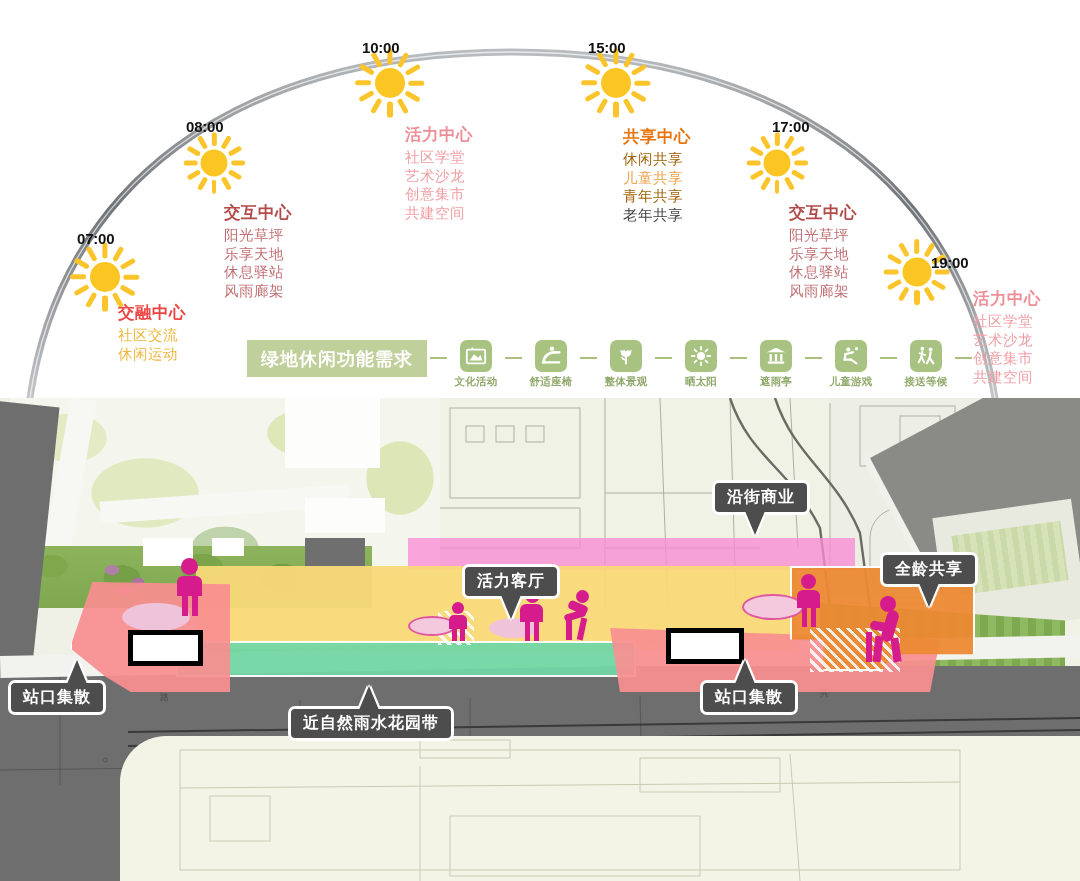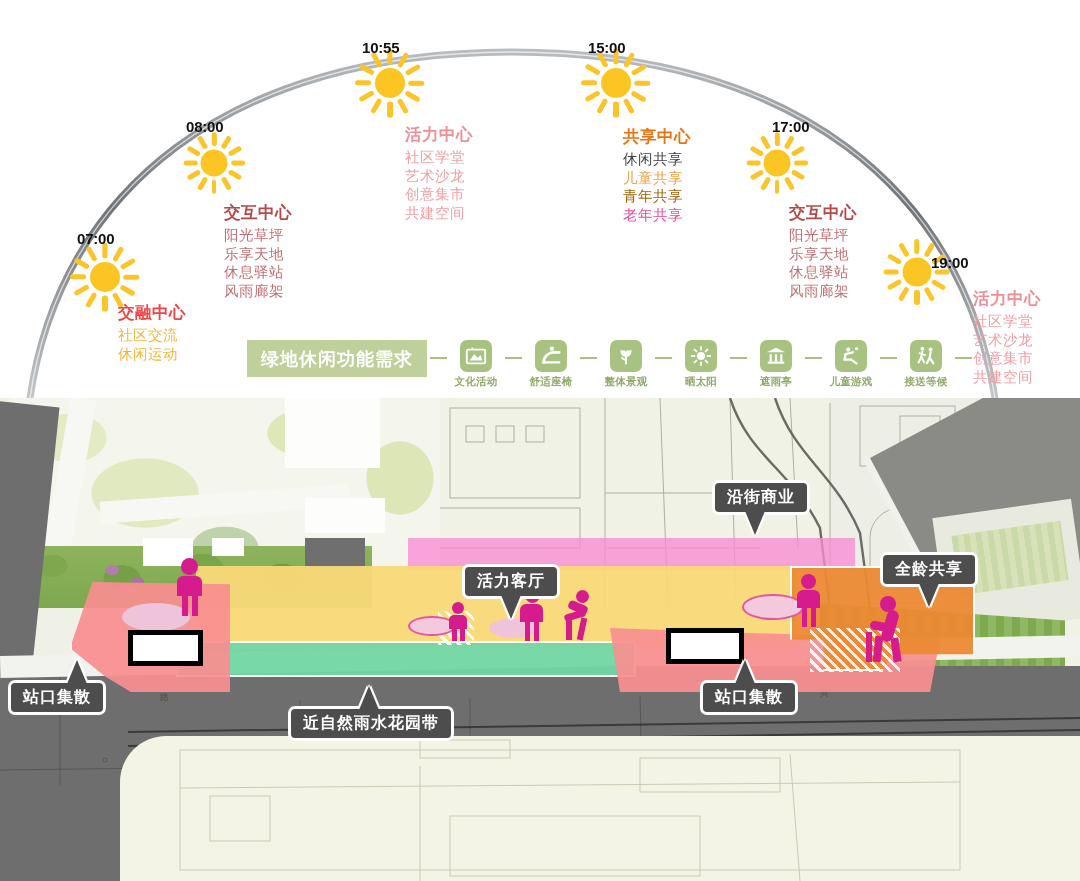--- a/index.html
+++ b/index.html
@@ -309,21 +309,21 @@
           <span class="ray" style="width: 5.4px; height: 15.6px; margin-left: -2.7px; border-radius: 2.7px; transform: rotate(150deg) translateY(18.6px);"></span>
           <span class="ray" style="width: 5.4px; height: 15.6px; margin-left: -2.7px; border-radius: 2.7px; transform: rotate(180deg) translateY(18.6px);"></span>
           <span class="ray" style="width: 5.4px; height: 15.6px; margin-left: -2.7px; border-radius: 2.7px; transform: rotate(210deg) translateY(18.6px);"></span>
           <span class="ray" style="width: 5.4px; height: 15.6px; margin-left: -2.7px; border-radius: 2.7px; transform: rotate(240deg) translateY(18.6px);"></span>
           <span class="ray" style="width: 5.4px; height: 15.6px; margin-left: -2.7px; border-radius: 2.7px; transform: rotate(270deg) translateY(18.6px);"></span>
           <span class="ray" style="width: 5.4px; height: 15.6px; margin-left: -2.7px; border-radius: 2.7px; transform: rotate(300deg) translateY(18.6px);"></span>
           <span class="ray" style="width: 5.4px; height: 15.6px; margin-left: -2.7px; border-radius: 2.7px; transform: rotate(330deg) translateY(18.6px);"></span>
         </div>
         <div class="disc" style="width: 30px; height: 30px;"></div>
       </div>
-      <div class="time-label" style="left: 362px; top: 39px;">10:55</div>
+      <div class="time-label" style="left: 362px; top: 39px;">10:00</div>
       <div class="sun" style="left: 616px; top: 83px;">
         <div class="rays">
           <span class="ray" style="width: 5.4px; height: 15.6px; margin-left: -2.7px; border-radius: 2.7px; transform: rotate(0deg) translateY(18.6px);"></span>
           <span class="ray" style="width: 5.4px; height: 15.6px; margin-left: -2.7px; border-radius: 2.7px; transform: rotate(30deg) translateY(18.6px);"></span>
           <span class="ray" style="width: 5.4px; height: 15.6px; margin-left: -2.7px; border-radius: 2.7px; transform: rotate(60deg) translateY(18.6px);"></span>
           <span class="ray" style="width: 5.4px; height: 15.6px; margin-left: -2.7px; border-radius: 2.7px; transform: rotate(90deg) translateY(18.6px);"></span>
           <span class="ray" style="width: 5.4px; height: 15.6px; margin-left: -2.7px; border-radius: 2.7px; transform: rotate(120deg) translateY(18.6px);"></span>
           <span class="ray" style="width: 5.4px; height: 15.6px; margin-left: -2.7px; border-radius: 2.7px; transform: rotate(150deg) translateY(18.6px);"></span>
           <span class="ray" style="width: 5.4px; height: 15.6px; margin-left: -2.7px; border-radius: 2.7px; transform: rotate(180deg) translateY(18.6px);"></span>
           <span class="ray" style="width: 5.4px; height: 15.6px; margin-left: -2.7px; border-radius: 2.7px; transform: rotate(210deg) translateY(18.6px);"></span>
@@ -387,24 +387,24 @@
       </div>
       <div class="center-block cjk" style="left: 405px; top: 124px;">
         <div class="cb-title" style="color: rgb(238, 142, 150);">活力中心</div>
         <div class="cb-item" style="color: rgb(240, 157, 163);">社区学堂</div>
         <div class="cb-item" style="color: rgb(240, 157, 163);">艺术沙龙</div>
         <div class="cb-item" style="color: rgb(240, 157, 163);">创意集市</div>
         <div class="cb-item" style="color: rgb(240, 157, 163);">共建空间</div>
       </div>
       <div class="center-block cjk" style="left: 623px; top: 126px;">
         <div class="cb-title" style="color: rgb(232, 117, 17);">共享中心</div>
-        <div class="cb-item" style="color: #404040;">休闲共享</div>
+        <div class="cb-item" style="color: #a16207;">休闲共享</div>
         <div class="cb-item" style="color: rgb(239, 162, 74);">儿童共享</div>
         <div class="cb-item" style="color: #a16207;">青年共享</div>
-        <div class="cb-item" style="color: #ec4899;">老年共享</div>
+        <div class="cb-item" style="color: #404040;">老年共享</div>
       </div>
       <div class="center-block cjk" style="left: 789px; top: 202px;">
         <div class="cb-title" style="color: rgb(178, 74, 74);">交互中心</div>
         <div class="cb-item" style="color: rgb(192, 111, 116);">阳光草坪</div>
         <div class="cb-item" style="color: rgb(192, 111, 116);">乐享天地</div>
         <div class="cb-item" style="color: rgb(192, 111, 116);">休息驿站</div>
         <div class="cb-item" style="color: rgb(192, 111, 116);">风雨廊架</div>
       </div>
       <div class="center-block cjk" style="left: 973px; top: 288px;">
         <div class="cb-title" style="color: rgb(238, 142, 150);">活力中心</div>

